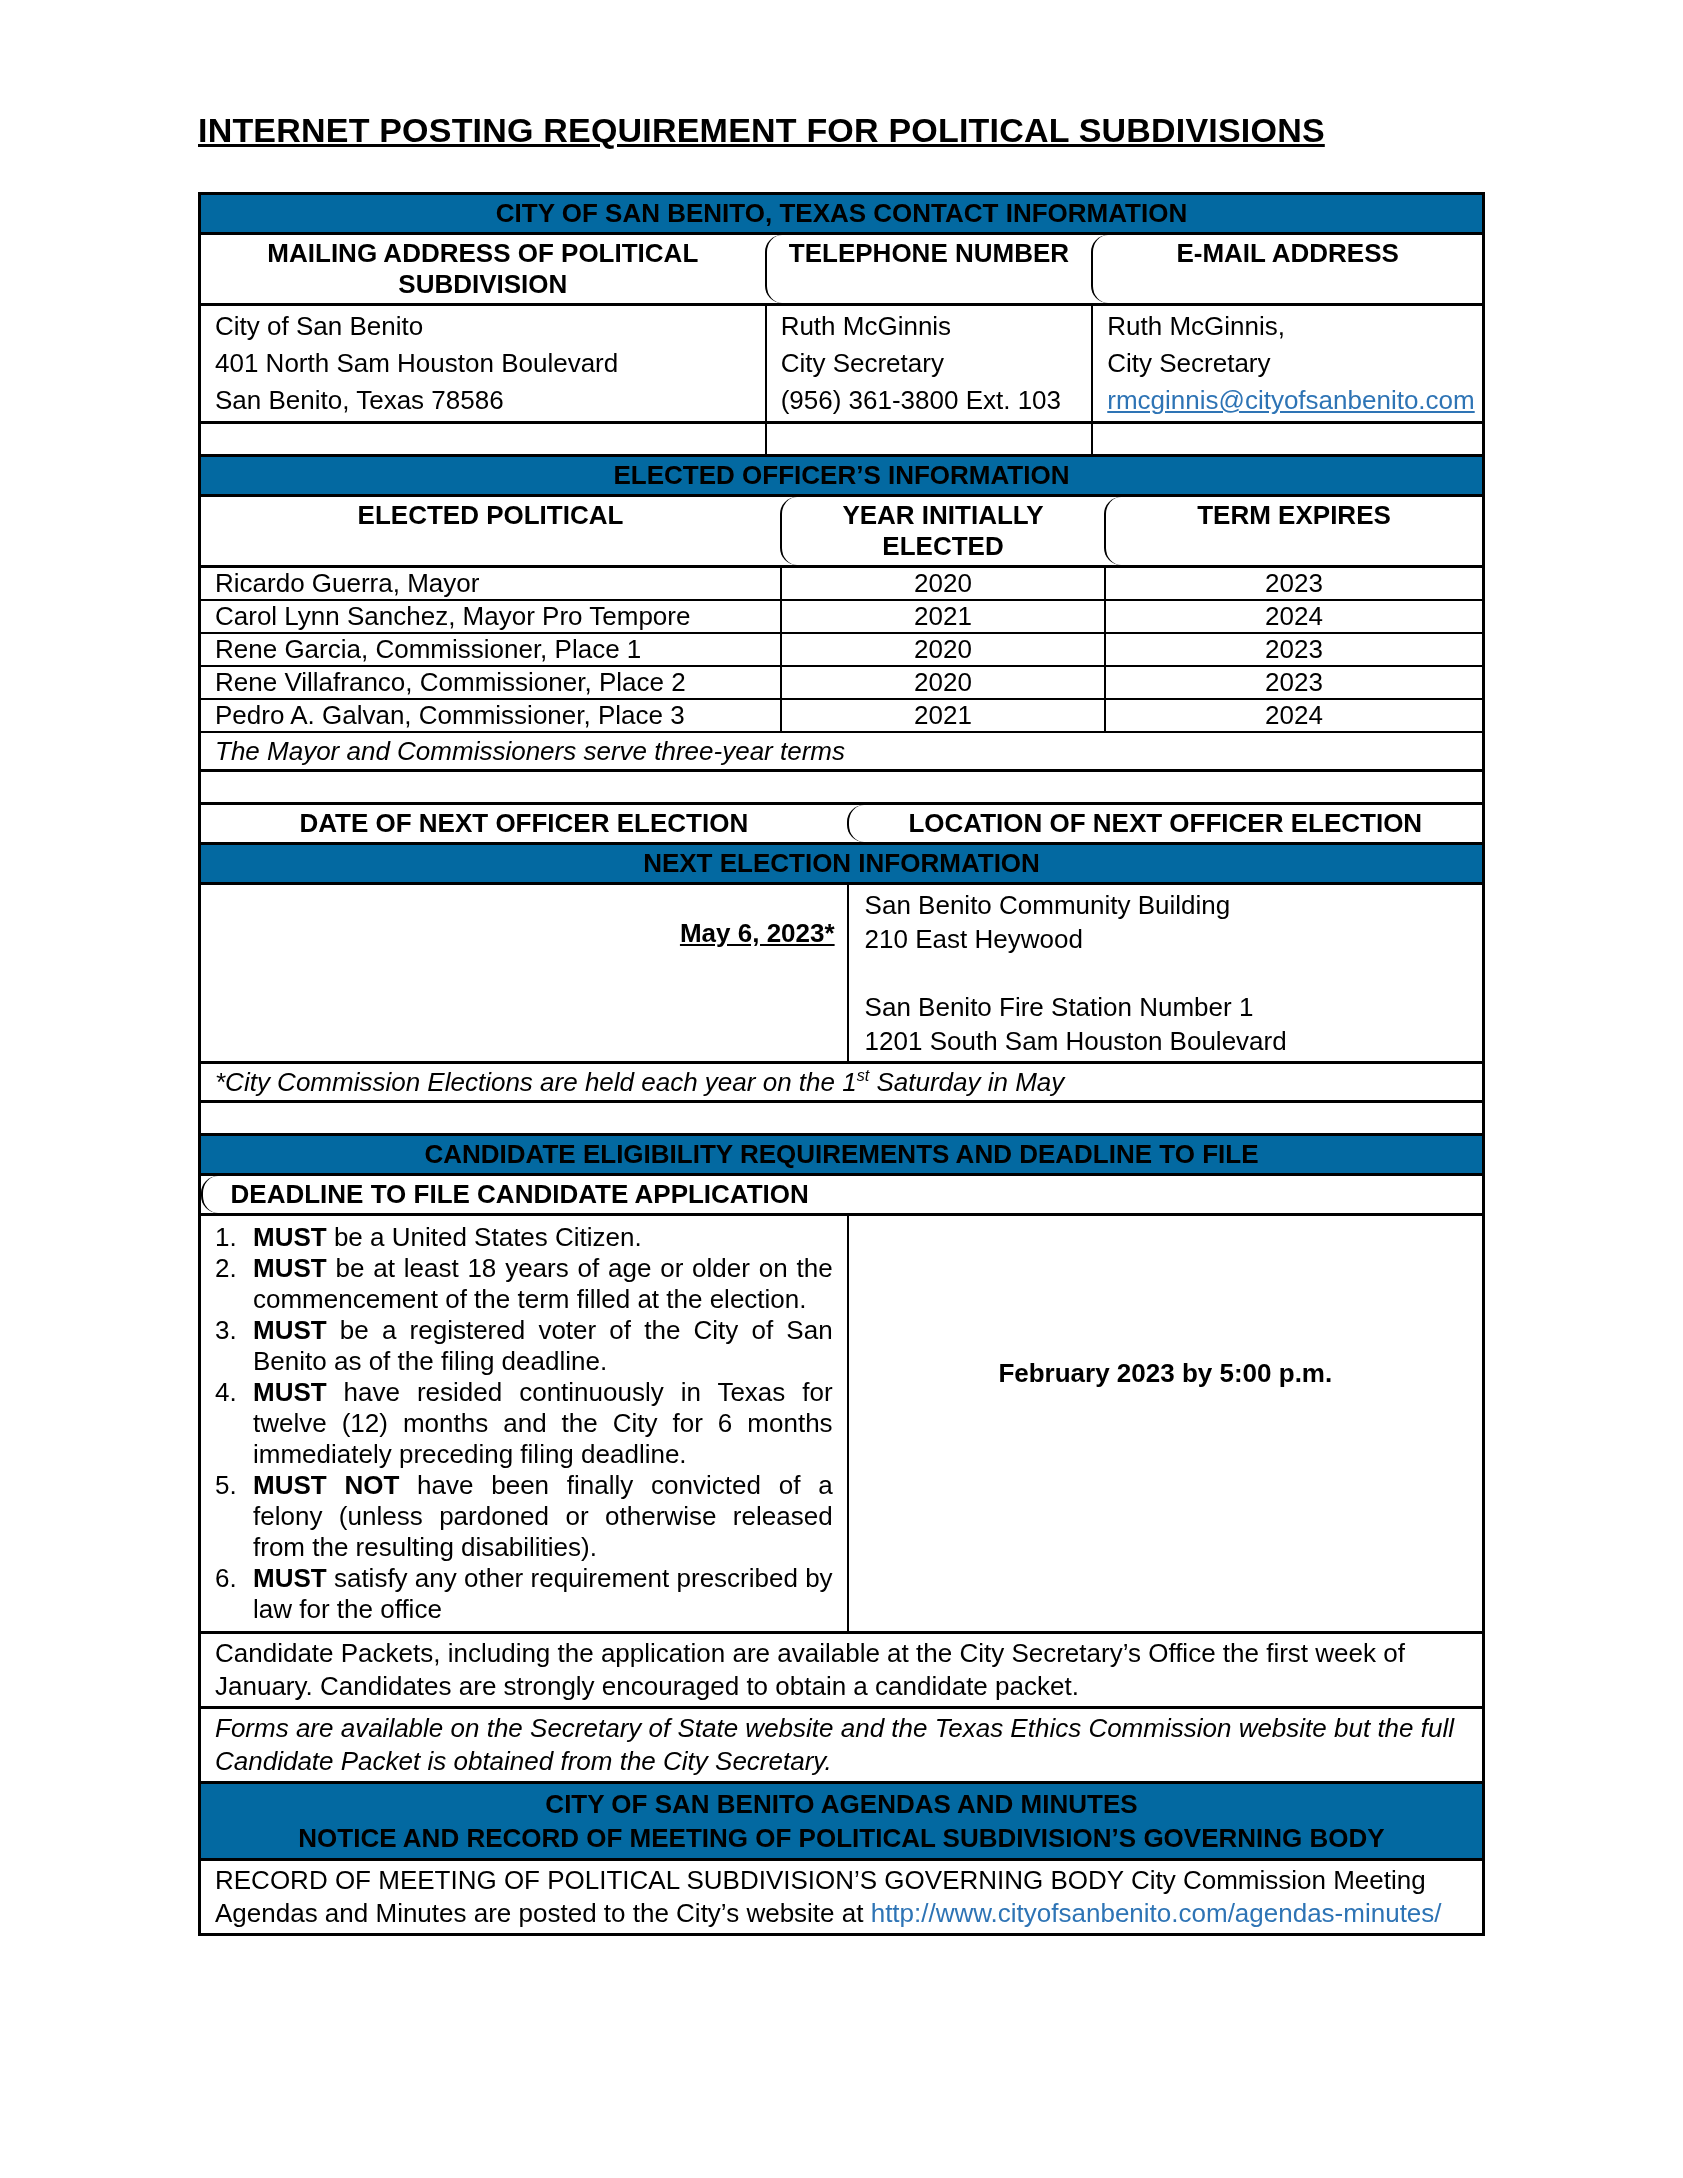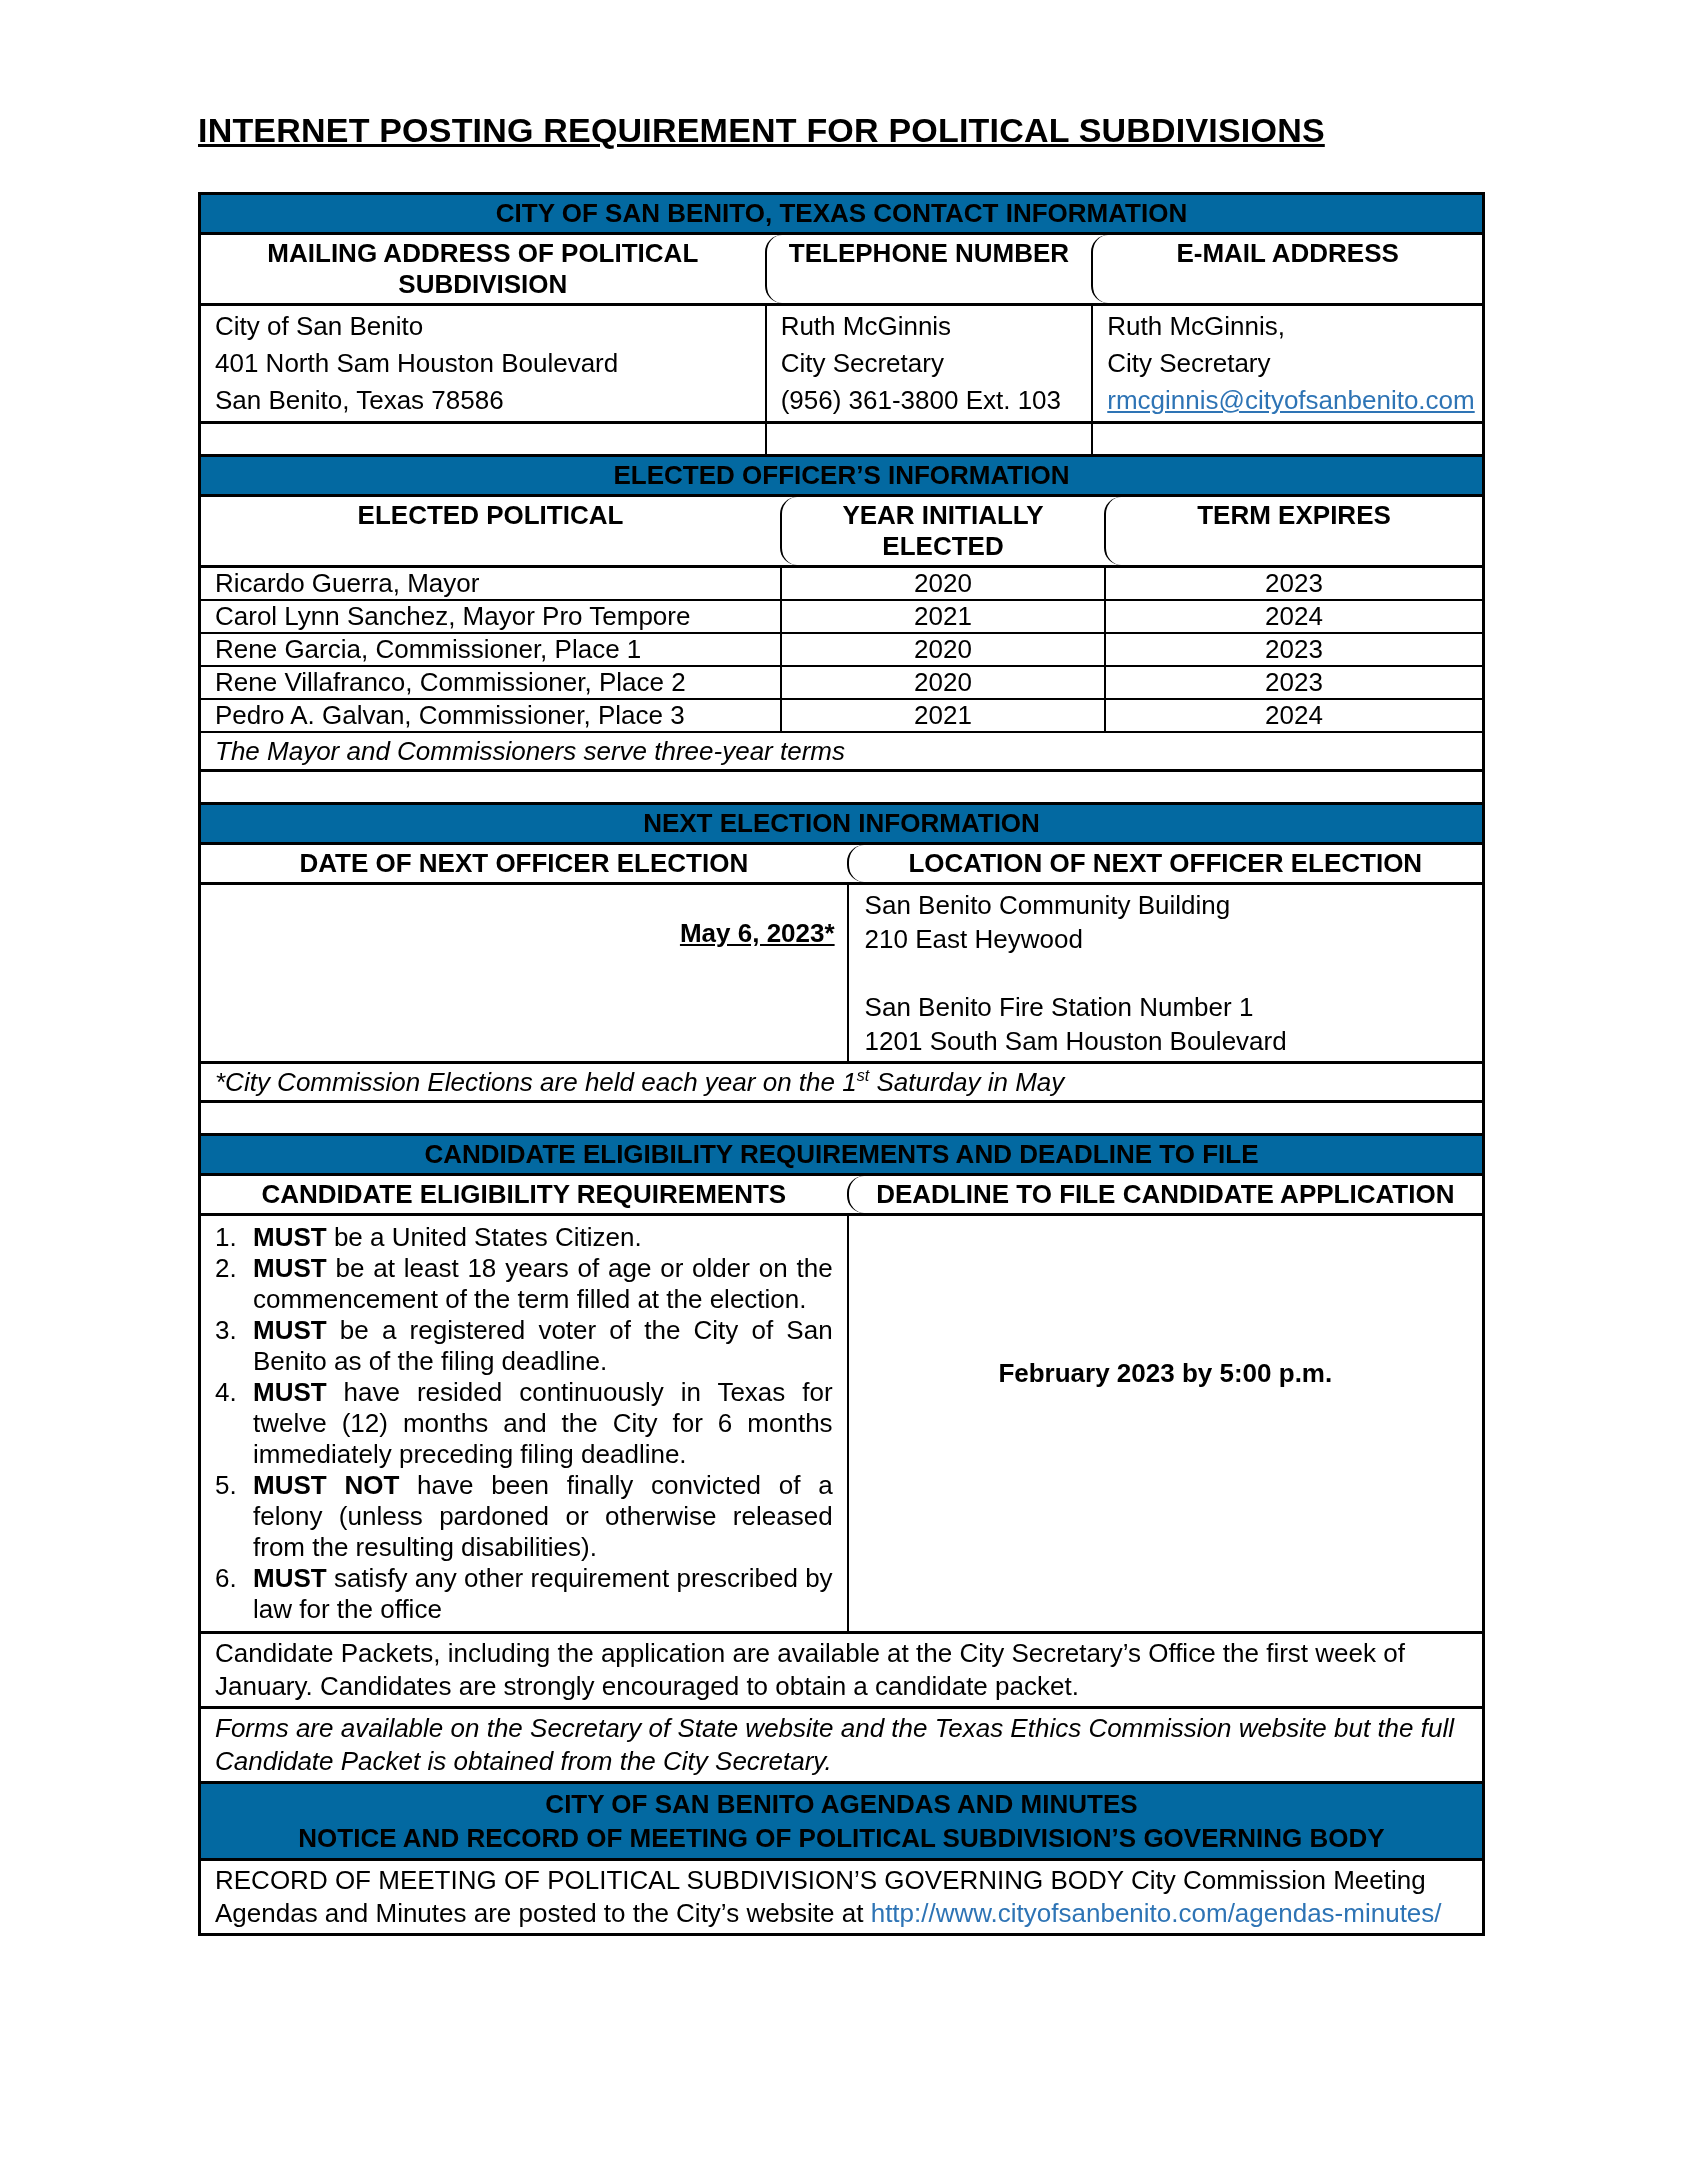--- a/index.html
+++ b/index.html
@@ -165,27 +165,27 @@
     </div>
 
     <div class="row thin-top">
       <div class="full note">The Mayor and Commissioners serve three-year terms</div>
     </div>
 
     <div class="row">
       <div class="full spacer-cell"></div>
     </div>
 
-    <div class="row">
-      <div class="gray">NEXT ELECTION INFORMATION</div>
-    </div>
-
     <div class="row s3">
       <div class="cell c-left hdr">DATE OF NEXT OFFICER ELECTION</div>
       <div class="cell c-right hdr">LOCATION OF NEXT OFFICER ELECTION</div>
+    </div>
+
+    <div class="row">
+      <div class="gray">NEXT ELECTION INFORMATION</div>
     </div>
 
     <div class="row s3">
       <div class="cell c-left date-cell">May 6, 2023*</div>
       <div class="cell c-right loc-cell">
         <div class="loc-line">San Benito Community Building</div>
         <div class="loc-line">210 East Heywood</div>
         <div class="loc-line"></div>
         <div class="loc-line">San Benito Fire Station Number 1</div>
         <div class="loc-line">1201 South Sam Houston Boulevard</div>
@@ -198,21 +198,20 @@
 
     <div class="row">
       <div class="full spacer-cell"></div>
     </div>
 
     <div class="row">
       <div class="gray">CANDIDATE ELIGIBILITY REQUIREMENTS AND DEADLINE TO FILE</div>
     </div>
 
     <div class="row s3">
-      <div class="cell c-left hdr">CANDIDATE ELIGIBILITY REQUIREMENTS</div>
       <div class="cell c-right hdr">DEADLINE TO FILE CANDIDATE APPLICATION</div>
     </div>
 
     <div class="row s3">
       <div class="cell c-left req-cell">
         <div class="req-item">
           <span class="req-num">1.</span>
           <span class="req-text"><b>MUST</b><span> be a United States Citizen.</span></span>
         </div>
         <div class="req-item">

